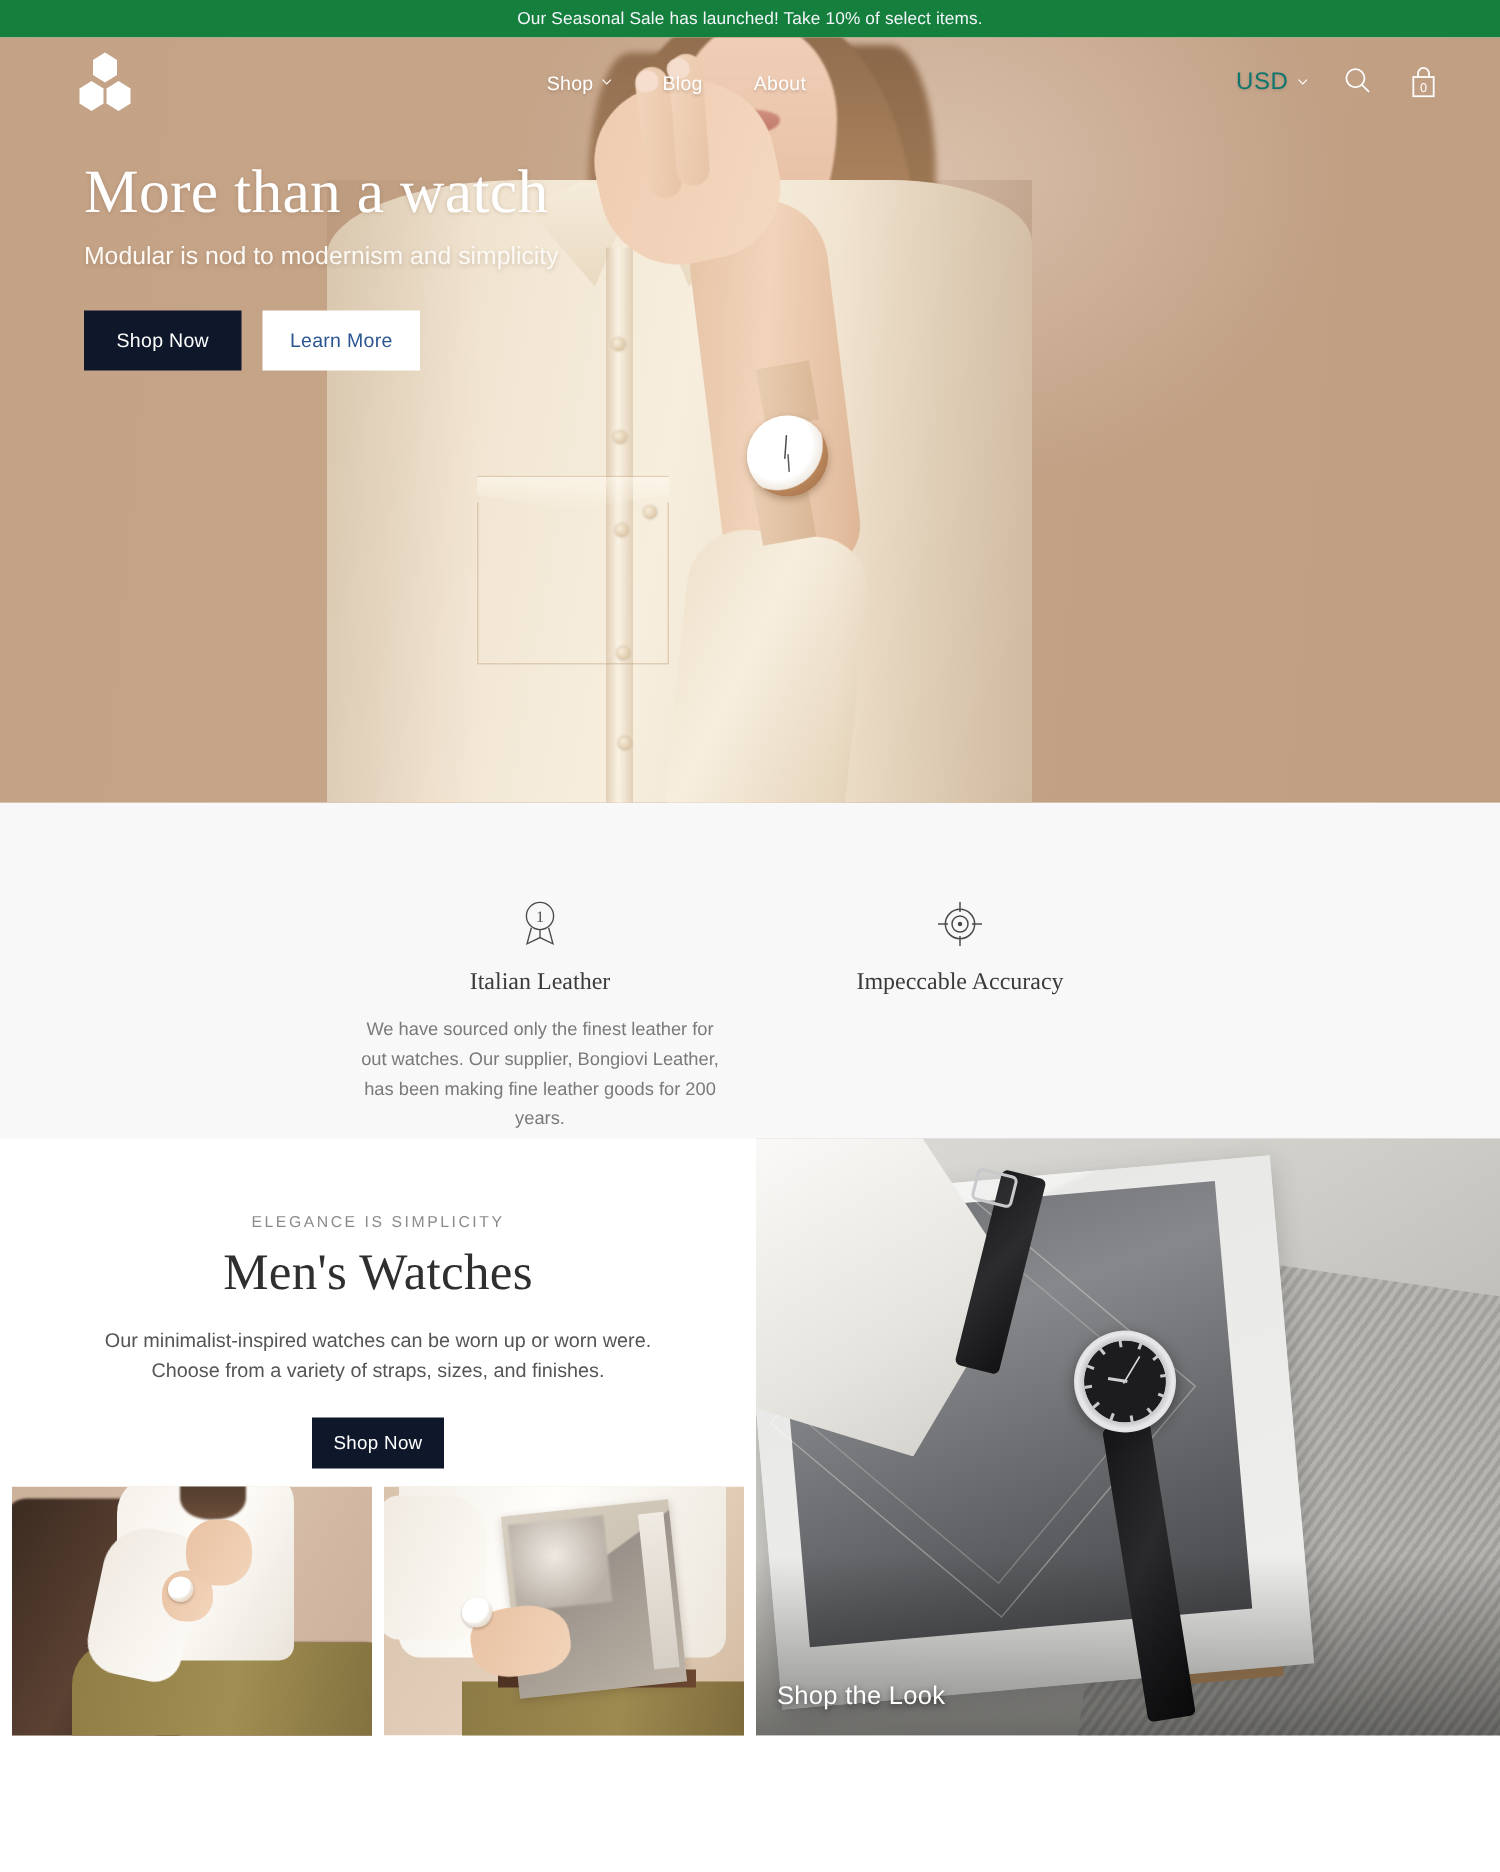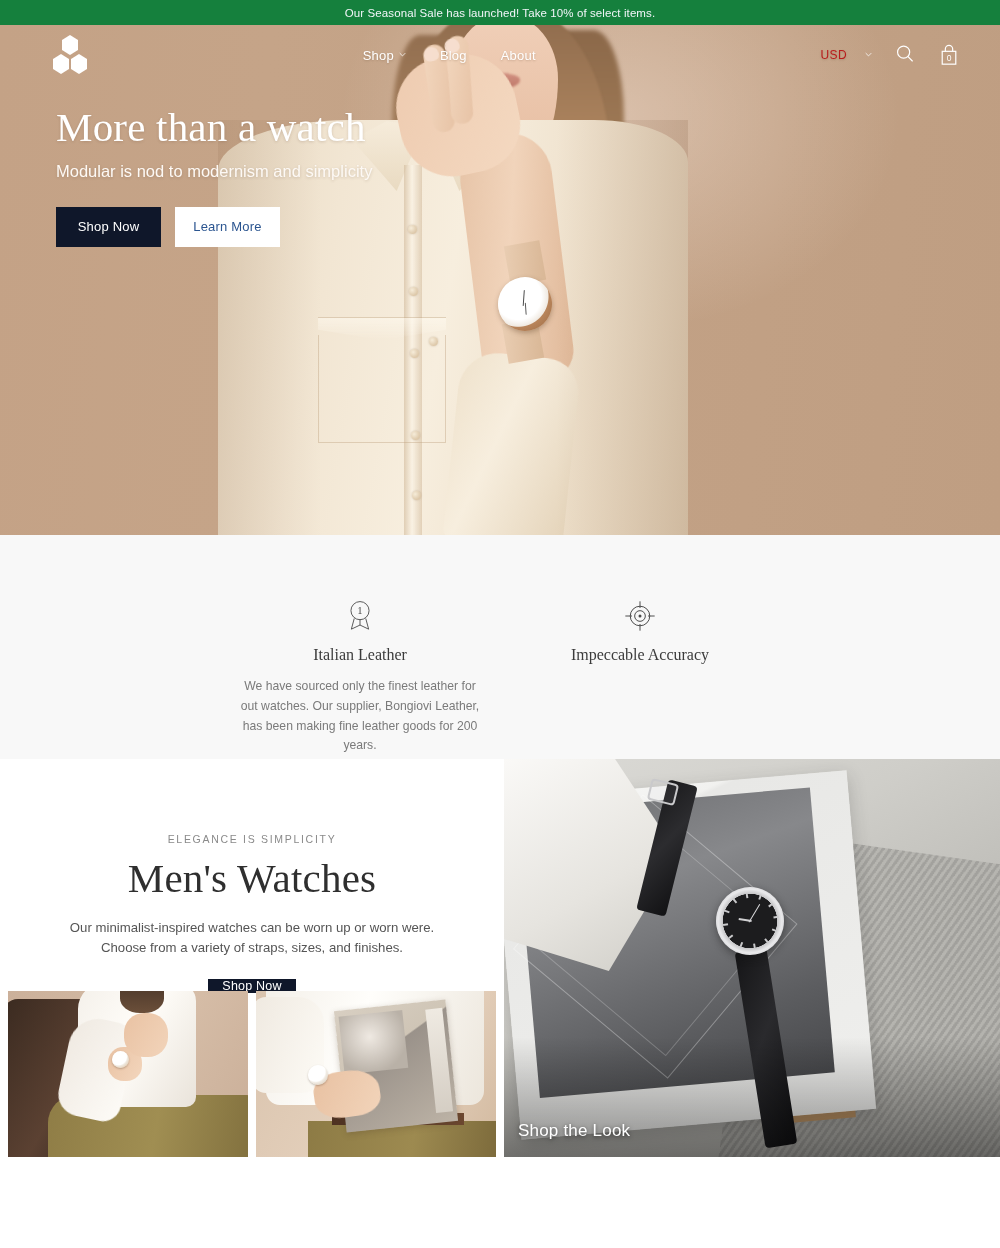--- a/index.html
+++ b/index.html
@@ -215,21 +215,21 @@
     margin-left: -14px;
   }
   .nav a {
     color: #ffffff; font-size: 13px; text-decoration: none; letter-spacing: .2px;
     display: inline-flex; align-items: center; gap: 5px;
     text-shadow: 0 1px 2px rgba(90,62,40,.25);
   }
   .caret { width: 7px; height: 7px; display: inline-block; position: relative; top: -1px; }
   .head-right { display: flex; align-items: center; gap: 22px; }
   .currency {
-    color: #b91c1c; font-size: 12px; display: inline-flex; align-items: center; gap: 18px;
+    color: #0f766e; font-size: 16px; display: inline-flex; align-items: center; gap: 6px;
     letter-spacing: .4px; cursor: pointer;
     text-shadow: 0 1px 2px rgba(90,62,40,.25);
   }
   .icon-btn { width: 22px; height: 24px; cursor: pointer; position: relative; }
   .cart-count {
     position: absolute; left: 0; right: 0; top: 11px; text-align: center;
     color: #ffffff; font-size: 8.5px; line-height: 1;
   }
 
   
@@ -253,26 +253,26 @@
   }
 
   
   .collection { position: relative; height: 404px; background: #ffffff; }
   .coll-left {
     position: absolute; left: 0; top: 0; width: 504px; height: 232px;
     display: flex; flex-direction: column; align-items: center; justify-content: flex-start;
     padding-top: 50px;
   }
   .eyebrow {
-    font-size: 10.5px; letter-spacing: 1.7px; color: #8a8a8a; text-transform: uppercase; margin-top: 24px;
+    font-size: 10.5px; letter-spacing: 1.7px; color: #8a8a8a; text-transform: uppercase;
   }
   .coll-title {
     margin-top: 9px;
     font-family: "Liberation Serif", serif;
-    font-size: 41px; color: #2f2f2f; font-weight: 400; letter-spacing: .2px;
+    font-size: 34px; color: #2f2f2f; font-weight: 400; letter-spacing: .2px;
   }
   .coll-text {
     margin-top: 16px; font-size: 13.2px; line-height: 1.48; color: #555555; text-align: center;
   }
   .coll-btn { margin-top: 22px; }
 
   .thumb {
     position: absolute; top: 232px; height: 166px; overflow: hidden;
   }
   .thumb-a { left: 8px; width: 240px; }

